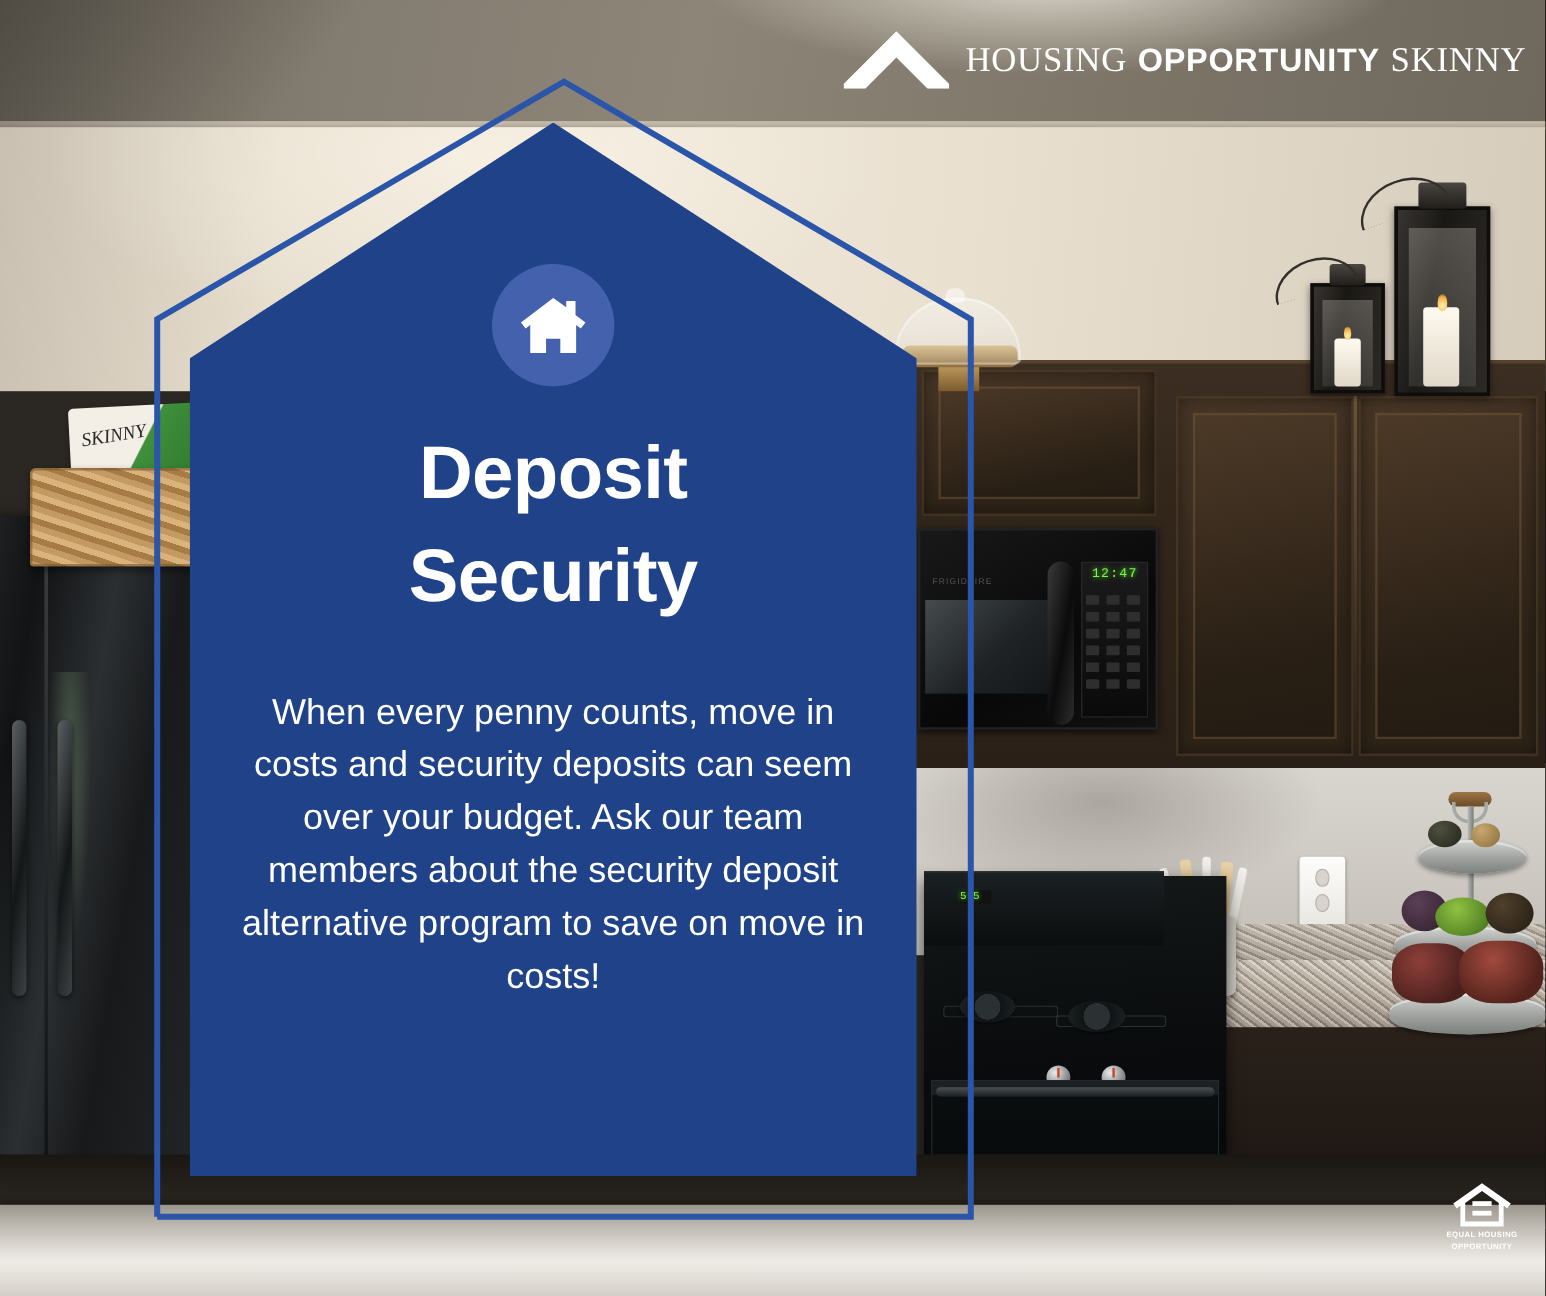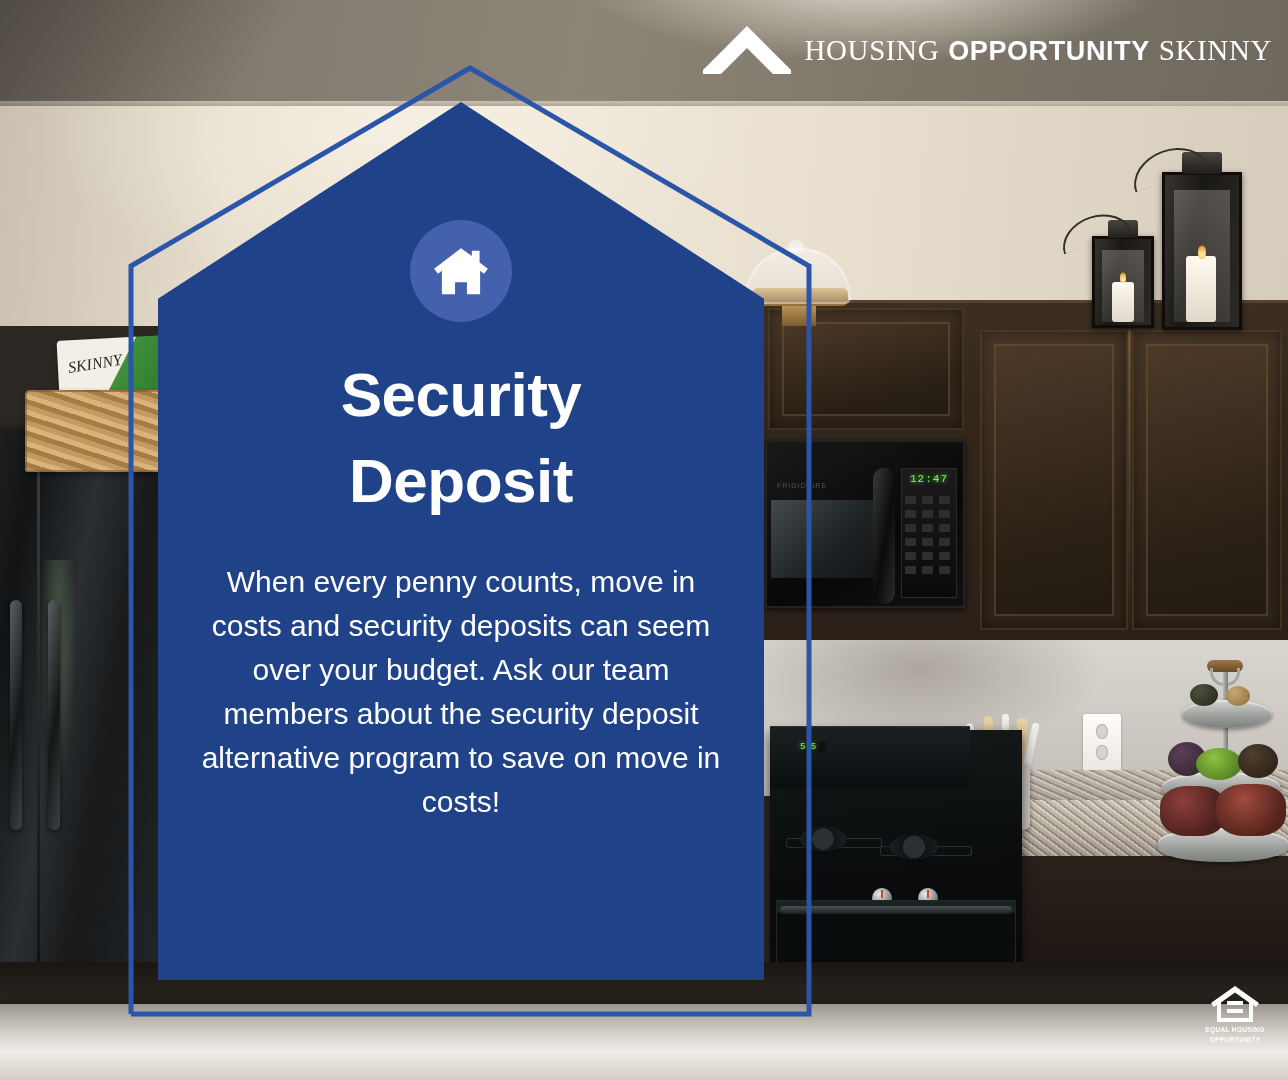--- a/index.html
+++ b/index.html
@@ -355,21 +355,21 @@
     font-weight:bold;
     font-size:62px;
     line-height:86px;
     text-align:center;
     letter-spacing:-0.5px;
     font-family:"Liberation Sans", sans-serif;
   }
   .headline .ln{ display:block; }
 
   .body-copy{
-    margin-top:36px;
+    margin-top:48px;
     color:#ffffff;
     font-size:30px;
     line-height:44px;
     text-align:center;
     font-family:"Liberation Sans", sans-serif;
     max-width:540px;
   }
 
   
   .brand{
@@ -530,22 +530,22 @@
 
   <div class="house-panel">
 
     <div class="icon-circle" style="background: rgb(67, 97, 173);">
       <svg viewBox="0 0 24 24" xmlns="http://www.w3.org/2000/svg">
         <path d="M12 3.2 1.6 11.1l1.5 1.95L4.6 11.9V21h5.1v-4.6h4.6V21h5.1v-9.1l1.5 1.15 1.5-1.95-3.2-2.43V4.2h-3.0v1.98z" fill="#ffffff"></path>
       </svg>
     </div>
 
     <h1 class="headline">
+      <span class="ln">Deposit</span>
       <span class="ln">Security</span>
-      <span class="ln">Deposit</span>
     </h1>
 
     <p class="body-copy">When every penny counts, move in costs and security deposits can seem over your budget. Ask our team members about the security deposit alternative program to save on move in costs!</p>
   </div>
 
   <div class="brand">
     <svg class="brand-mark" viewBox="0 0 88 48" xmlns="http://www.w3.org/2000/svg">
       <path d="M44 0 88 44v4L70 48 44 22 18 48 0 48v-4z" fill="#ffffff"></path>
     </svg>
     <div class="brand-text">

